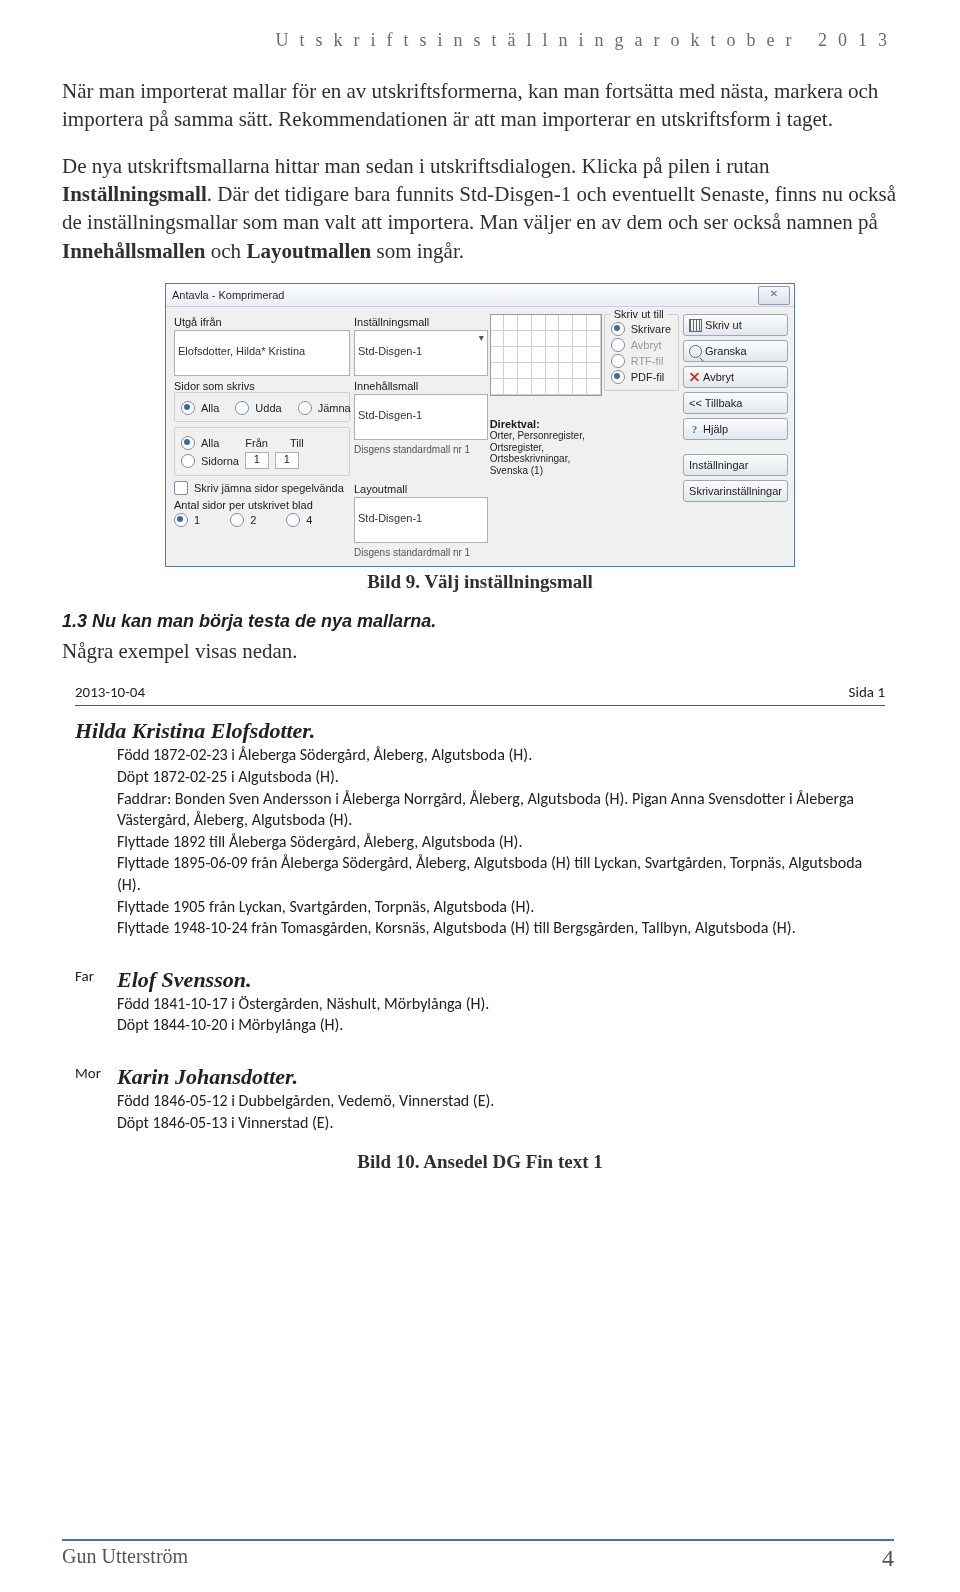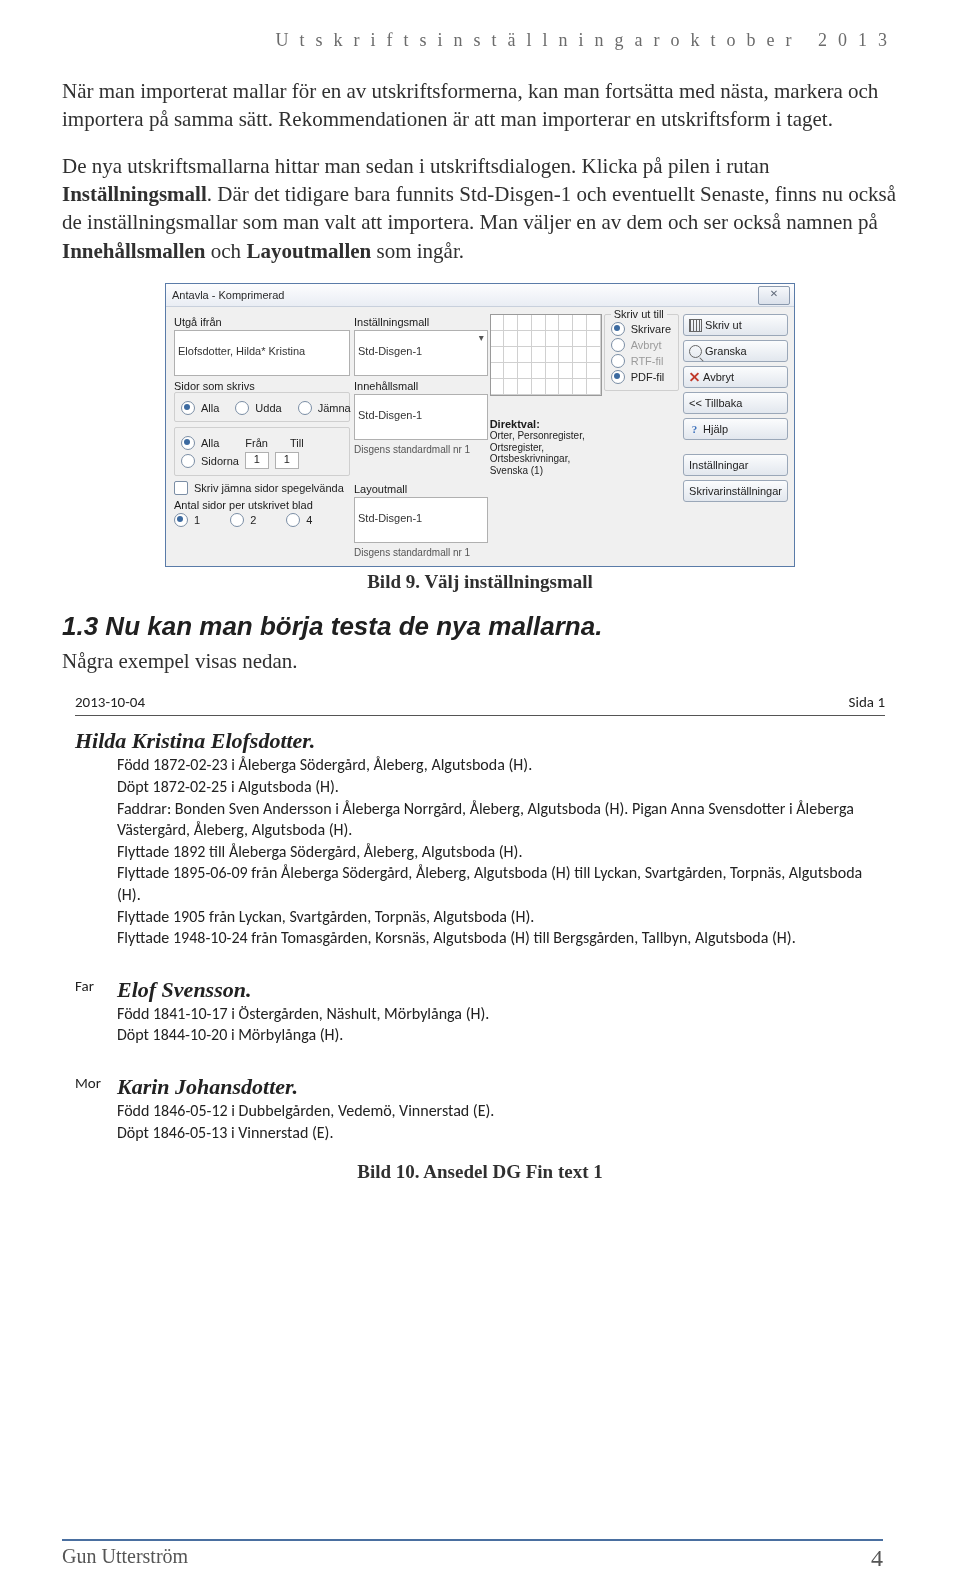--- a/index.html
+++ b/index.html
@@ -39,30 +39,30 @@
   .sq-mag::after{content:"";position:absolute;right:-3px;bottom:-3px;width:5px;height:1px;background:#666;transform:rotate(45deg)}
   .sq-x{position:relative}
   .sq-x::before,.sq-x::after{content:"";position:absolute;left:0;top:4px;width:11px;height:2px;background:#c0392b}
   .sq-x::before{transform:rotate(45deg)}
   .sq-x::after{transform:rotate(-45deg)}
   .sq-q{color:#3b70bb;font-weight:bold;font-family:serif;line-height:11px;text-align:center;width:11px}
   
   .pvw{width:110px;height:80px;background:#fff;border:1px solid #9a9a9a;margin-bottom:6px;display:grid;grid-template-columns:repeat(8,1fr);grid-template-rows:repeat(5,1fr)}
   .pvw div{border-right:1px solid #d0d0d0;border-bottom:1px solid #d0d0d0}
   .caption{text-align:center;font-size:19px;font-weight:bold;margin:4px 0 18px 0}
-  .h13{font-style:italic;font-weight:bold;font-size:26px;color:#202020;margin:8px 0 2px 0;font-family:Arial,sans-serif}
+  .h13{font-style:italic;font-weight:bold;font-size:18px;color:#202020;margin:8px 0 2px 0;font-family:Arial,sans-serif}
   
   .report{width:810px;margin:18px auto 4px auto;font-family:Calibri,"Segoe UI",sans-serif;color:#222;padding:0 4px}
   .report .hdr{display:flex;justify-content:space-between;font-size:15px;border-bottom:1px solid #555;padding-bottom:4px;margin-bottom:12px}
   .person-name{font-family:"Brush Script MT","Comic Sans MS",cursive;font-style:italic;font-size:22px;font-weight:bold}
   .rline{font-size:16px;line-height:1.35;padding-left:42px}
   .relblock{display:flex;margin-top:28px}
   .relblock .rel{width:42px;font-size:15px}
   .relbody{flex:1}
-  .footer{position:absolute;left:62px;right:77px;bottom:20px}
+  .footer{position:absolute;left:62px;right:66px;bottom:20px}
   .footer hr{border:none;border-top:2px solid #4a6fa0;margin:0 0 4px 0}
   .footer-row{display:flex;justify-content:space-between;font-size:20px;color:#555}
   .pagenum{font-size:24px}
 </style>
 </head>
 <body>
 
 <div class="page">
 
   <div class="running">

